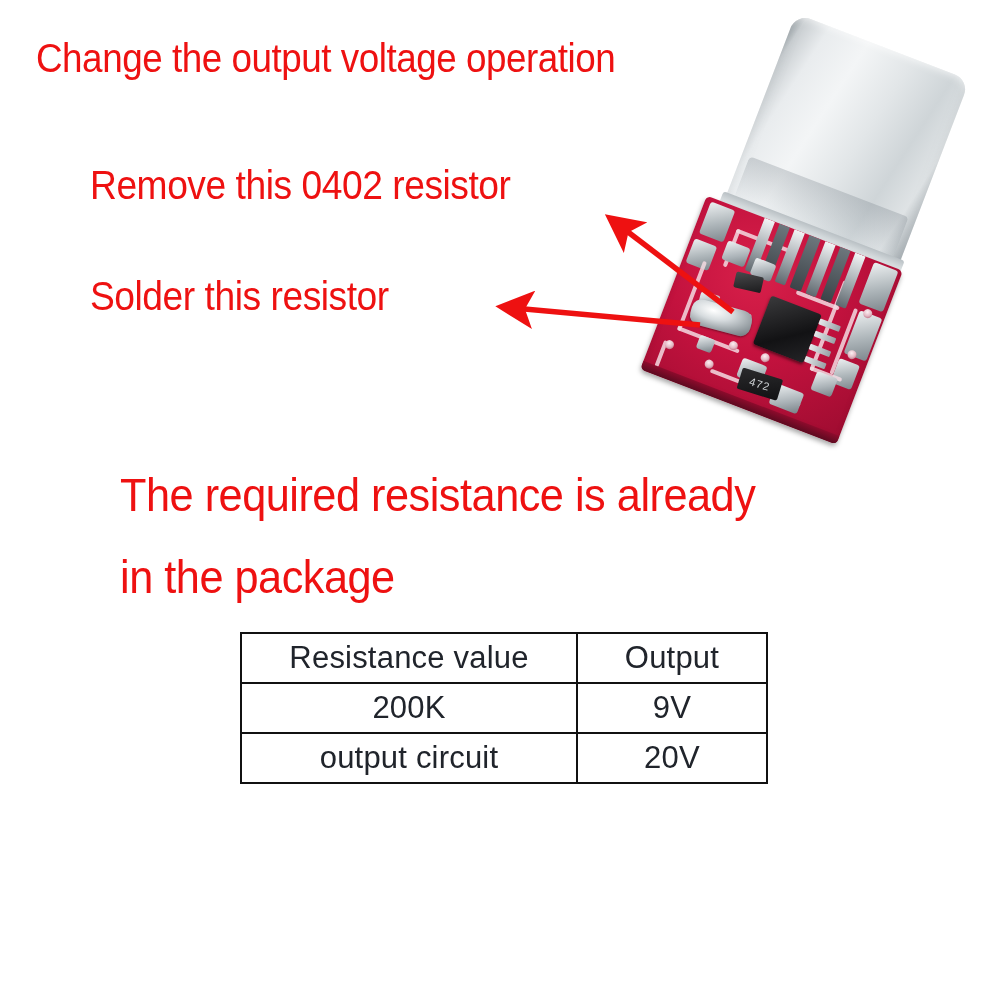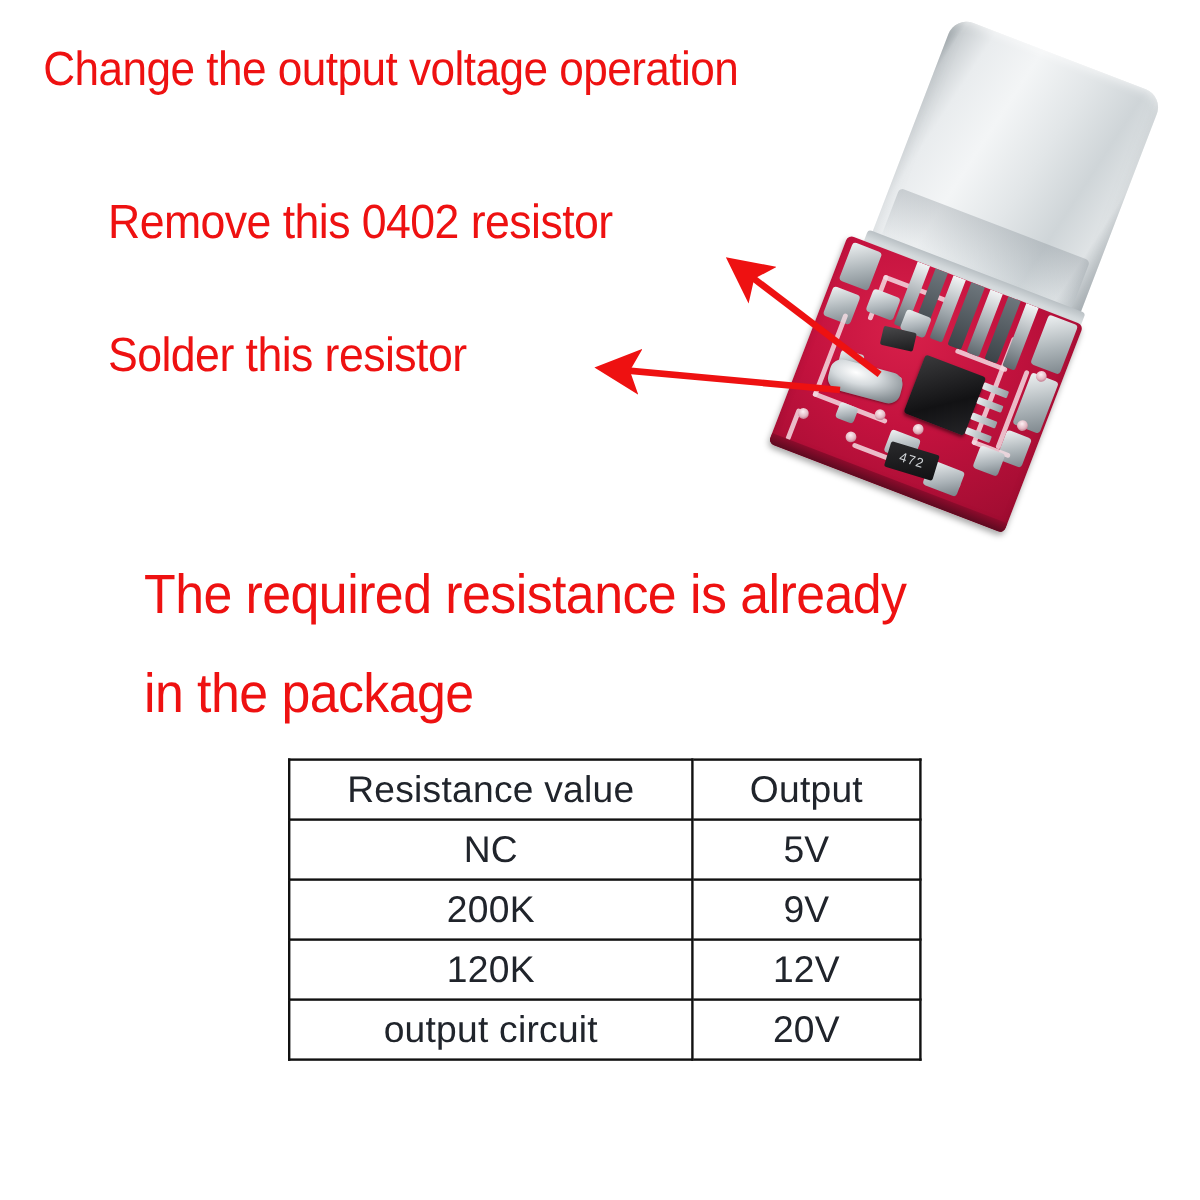--- a/index.html
+++ b/index.html
@@ -409,30 +409,22 @@
     <line x1="700" y1="305" x2="503" y2="287" stroke="#ee1111" stroke-width="5.5" marker-end="url(#ah)"></line>
   </svg>
 
   <table id="resistance-table">
     <tbody>
       <tr class="hdr">
         <td class="col-res">Resistance value</td>
         <td class="col-out">Output</td>
       </tr>
       <tr>
-        <td>NC</td>
-        <td>5V</td>
-      </tr>
-      <tr>
         <td>200K</td>
         <td>9V</td>
-      </tr>
-      <tr>
-        <td>120K</td>
-        <td>12V</td>
       </tr>
       <tr>
         <td>output circuit</td>
         <td>20V</td>
       </tr>
     </tbody>
   </table>
 
 </div>
 

